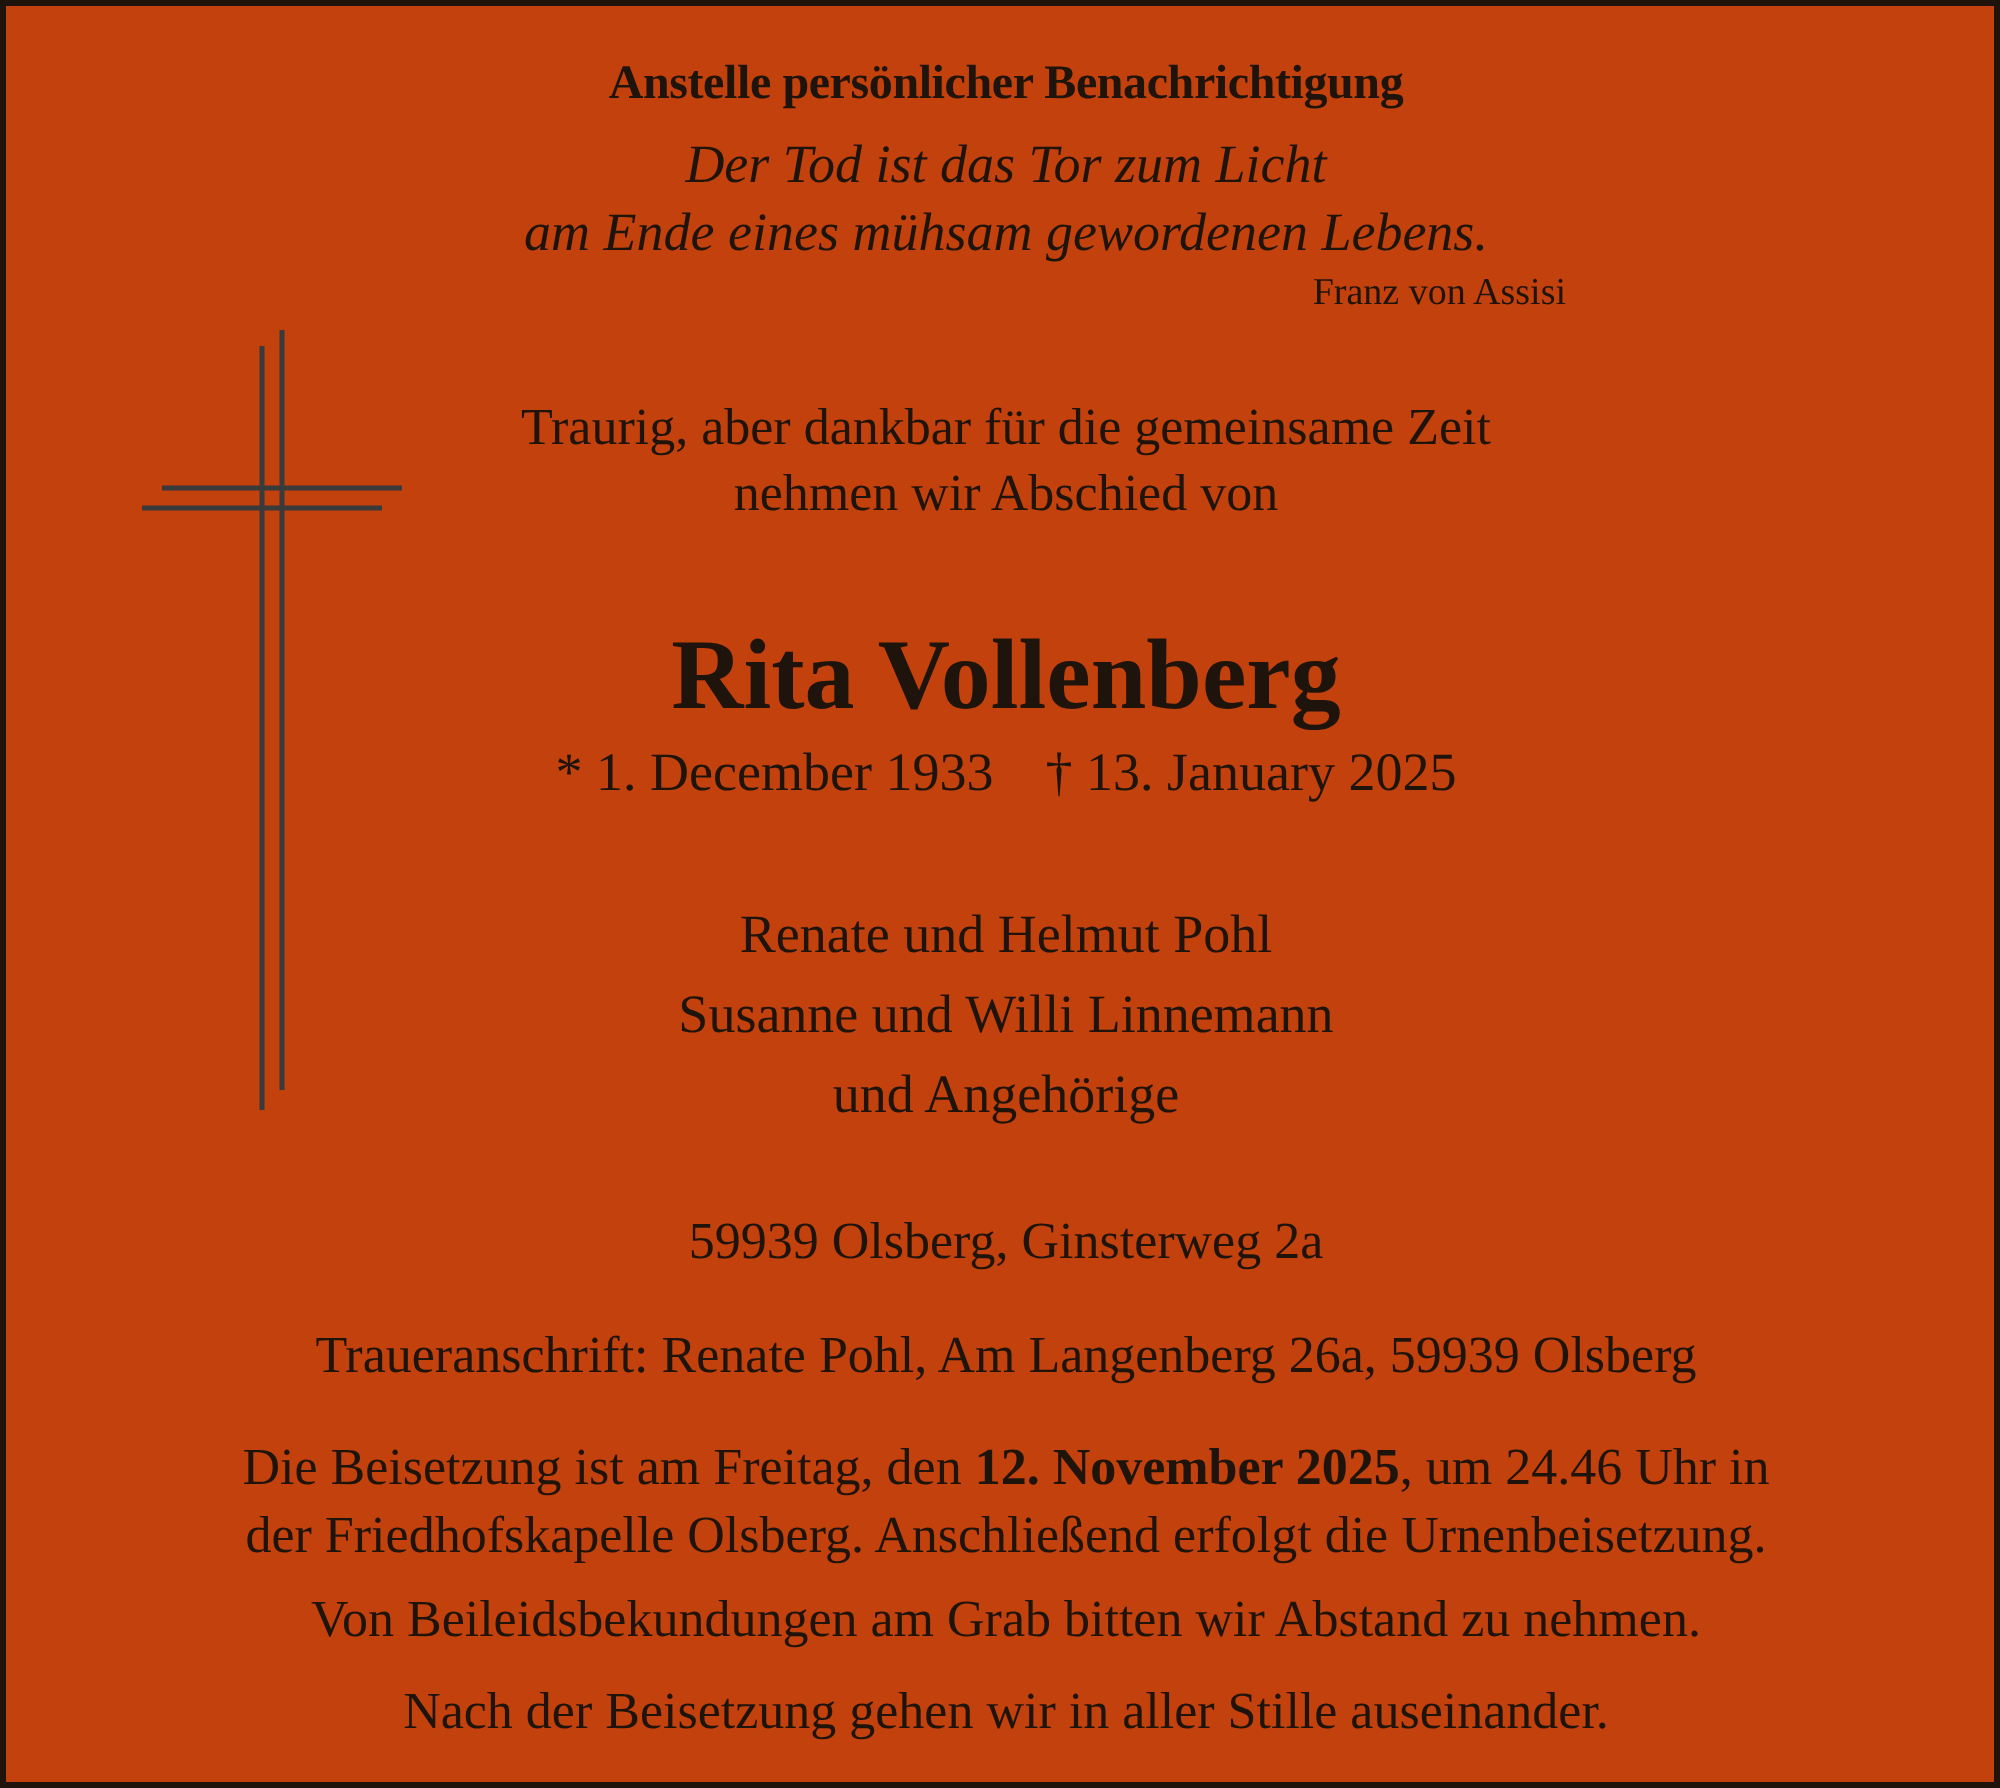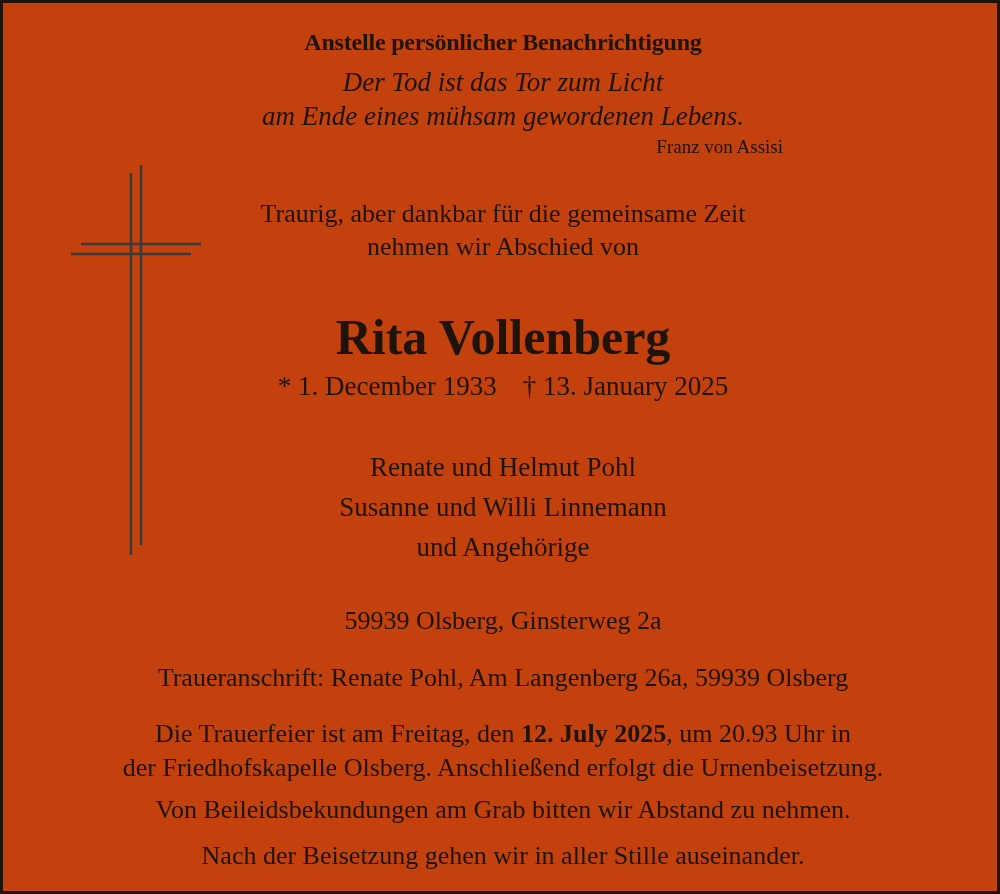--- a/index.html
+++ b/index.html
@@ -142,19 +142,19 @@
   </div>
 
   <div class="line mourner m1">Renate und Helmut Pohl</div>
   <div class="line mourner m2">Susanne und Willi Linnemann</div>
   <div class="line mourner m3">und Angehörige</div>
 
   <div class="line address">59939 Olsberg, Ginsterweg 2a</div>
 
   <div class="line mourning-address">Traueranschrift: Renate Pohl, Am Langenberg 26a, 59939 Olsberg</div>
 
-  <div class="line funeral-1"><span>Die Trauerfeier ist am Freitag, den </span><b>12. July 2025</b><span>, um 20.93 Uhr in</span></div>
+  <div class="line funeral-1"><span>Die Beisetzung ist am Freitag, den </span><b>12. November 2025</b><span>, um 24.46 Uhr in</span></div>
   <div class="line funeral-2">der Friedhofskapelle Olsberg. Anschließend erfolgt die Urnenbeisetzung.</div>
 
   <div class="line note-1">Von Beileidsbekundungen am Grab bitten wir Abstand zu nehmen.</div>
   <div class="line note-2">Nach der Beisetzung gehen wir in aller Stille auseinander.</div>
 
 </div>
 
 </body></html>

